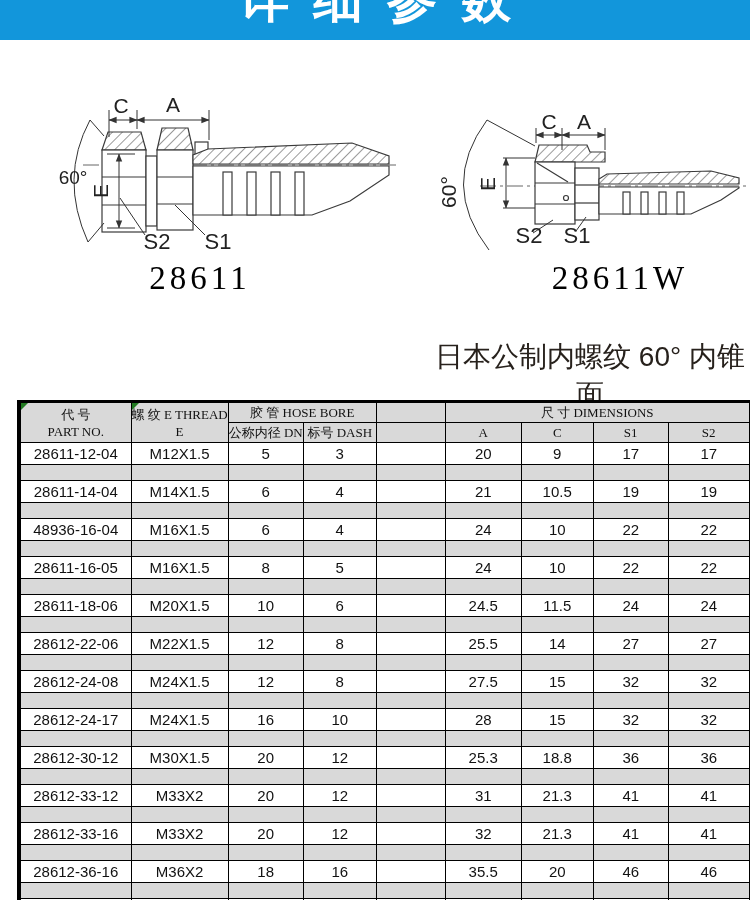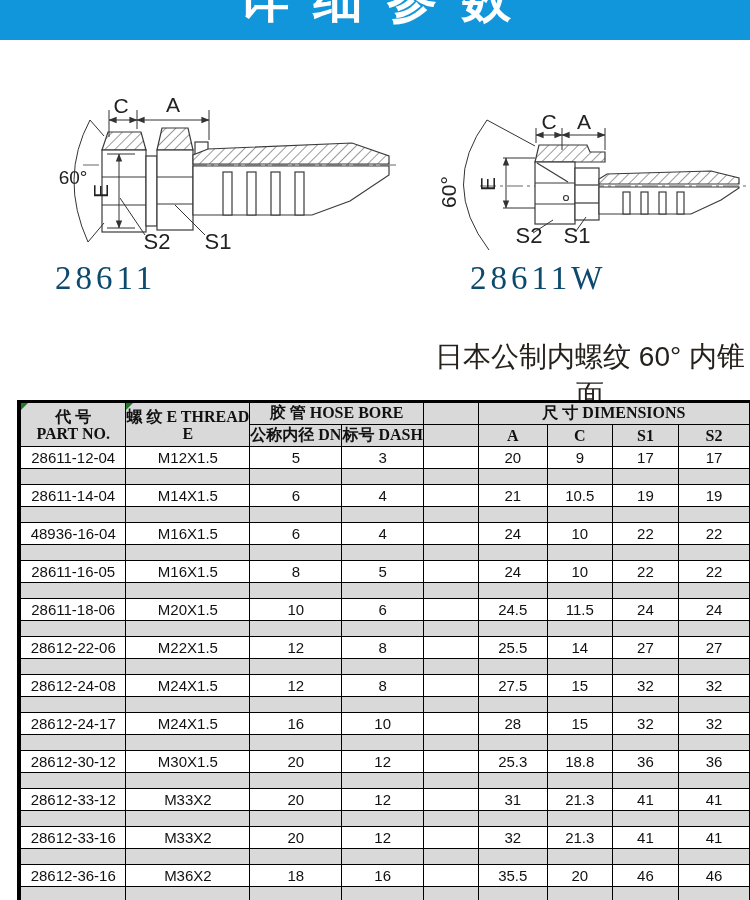--- a/index.html
+++ b/index.html
@@ -4,34 +4,34 @@
 <style>
   html,body{margin:0;padding:0;}
   body{width:750px;height:900px;position:relative;overflow:hidden;background:#fff;
        font-family:"Liberation Sans",sans-serif;}
   
   .banner{position:absolute;left:0;top:0;width:750px;height:40px;background:#1296db;overflow:hidden;}
   .banner-title{position:absolute;top:-26px;left:0;width:100%;text-align:center;
        font-size:50px;font-weight:700;color:#fff;letter-spacing:24px;text-indent:24px;line-height:1;}
   
   .drawing{position:absolute;}
-  .caption{position:absolute;font-family:"Liberation Serif",serif;font-size:33px;color:#0c4a6e;
-       letter-spacing:4px;}
+  .caption{position:absolute;font-family:"Liberation Serif",serif;font-size:33px;color:#000000;
+       letter-spacing:4px;text-align:center;}
   .subtitle{position:absolute;left:430px;top:338px;width:320px;text-align:center;
        font-size:28px;color:#27211c;}
   svg text{fill:#222;font-family:"Liberation Sans",sans-serif;}
   .dim{font-size:21px;}
   .slabel{font-size:22px;}
   .angle{font-size:19px;}
   
   table.spec{position:absolute;left:17px;top:400px;border-collapse:collapse;table-layout:fixed;
        border-left:4px solid #000;border-top:3px solid #000;}
   table.spec th,table.spec td{border:1px solid #000;text-align:center;vertical-align:middle;
        padding:0;overflow:hidden;white-space:nowrap;}
-  table.spec thead th{background:#d9d9d9;font-weight:bold;font-size:16px;height:19px;
+  table.spec thead th{background:#d9d9d9;font-weight:normal;font-size:13px;height:19px;
        font-family:"Liberation Serif",serif;color:#111;}
   table.spec thead th div{line-height:17px;}
   tr.data-row td{height:21px;font-size:15px;background:#fff;color:#111;}
   tr.sep-row td{height:15px;background:#d9d9d9;}
   th.note{position:relative;}
   th.note::before{content:"";position:absolute;top:0;left:0;width:0;height:0;
        border-top:7px solid #217a21;border-right:7px solid transparent;}
 </style>
 </head>
 <body>

